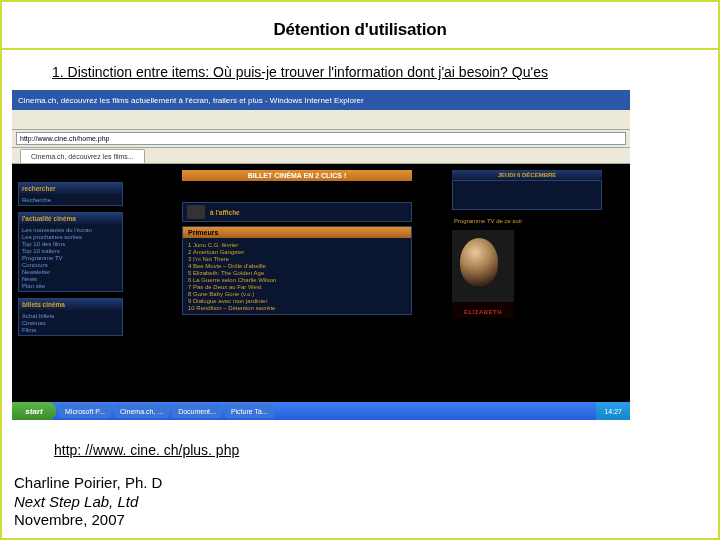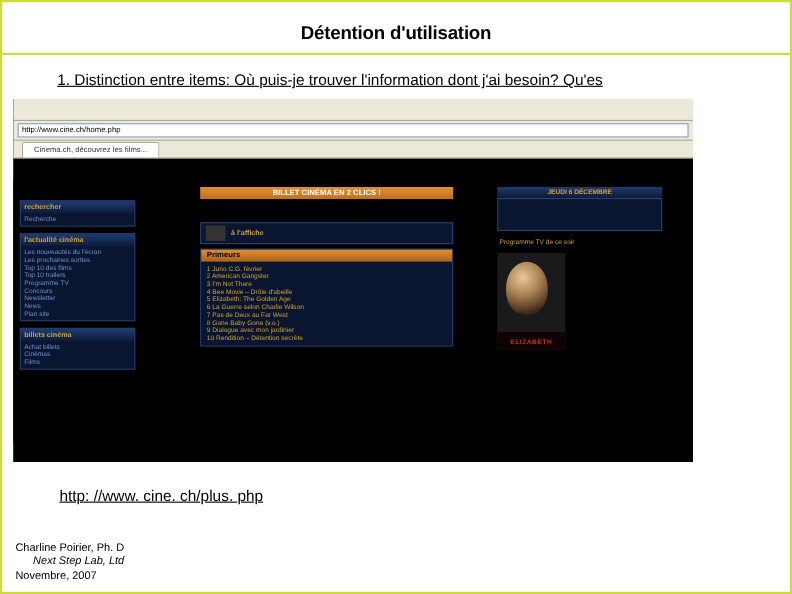--- a/index.html
+++ b/index.html
@@ -72,33 +72,36 @@
   .link-url {
     font-size: 14px;
     text-decoration: underline;
     color: #000;
     padding: 22px 0 6px 52px;
   }
   .footer {
     position: absolute;
     bottom: 8px;
     left: 12px;
-    font-size: 10px;
+    font-size: 15px;
     line-height: 1.25;
   }
-  .footer .lab { font-style: italic; text-align: right; }
+  .footer .lab { font-style: italic; }
 </style>
 </head>
 <body>
 
 <div class="slide-title">Détention d'utilisation</div>
 
 <div class="bullet">1.  Distinction entre items:  Où puis-je trouver l'information dont j'ai besoin?  Qu'es</div>
 
 <div class="screenshot">
+  <div class="browser-title">
+    <span>Cinema.ch, découvrez les films actuellement à l'écran, trailers et plus - Windows Internet Explorer</span>
+  </div>
   <div class="browser-toolbar"></div>
   <div class="browser-addr">
     <div class="addr-field">
       <span>http://www.cine.ch/home.php</span>
     </div>
   </div>
   <div class="tabbar">
     <div class="tab">
       <span>Cinema.ch, découvrez les films...</span>
     </div>
@@ -166,20 +169,30 @@
       <div class="date-body"></div>
       <div class="right-sub">
         <div class="hd">Programme TV de ce soir</div>
         <div class="poster">
           <div class="poster-title">ELIZABETH</div>
         </div>
       </div>
     </div>
   </div>
 
+  <div class="taskbar">
+    <div class="start-btn">start</div>
+    <div class="task-item">Microsoft P...</div>
+    <div class="task-item">Cinema.ch, ...</div>
+    <div class="task-item">Document...</div>
+    <div class="task-item">Picture Ta...</div>
+    <div class="tray">
+      <span>14:27</span>
+    </div>
+  </div>
 </div>
 
 <div class="link-url">http: //www. cine. ch/plus. php</div>
 
 <div class="footer">
   <div>Charline Poirier, Ph. D</div>
   <div class="lab">Next Step Lab, Ltd</div>
   <div>Novembre, 2007</div>
 </div>
 

